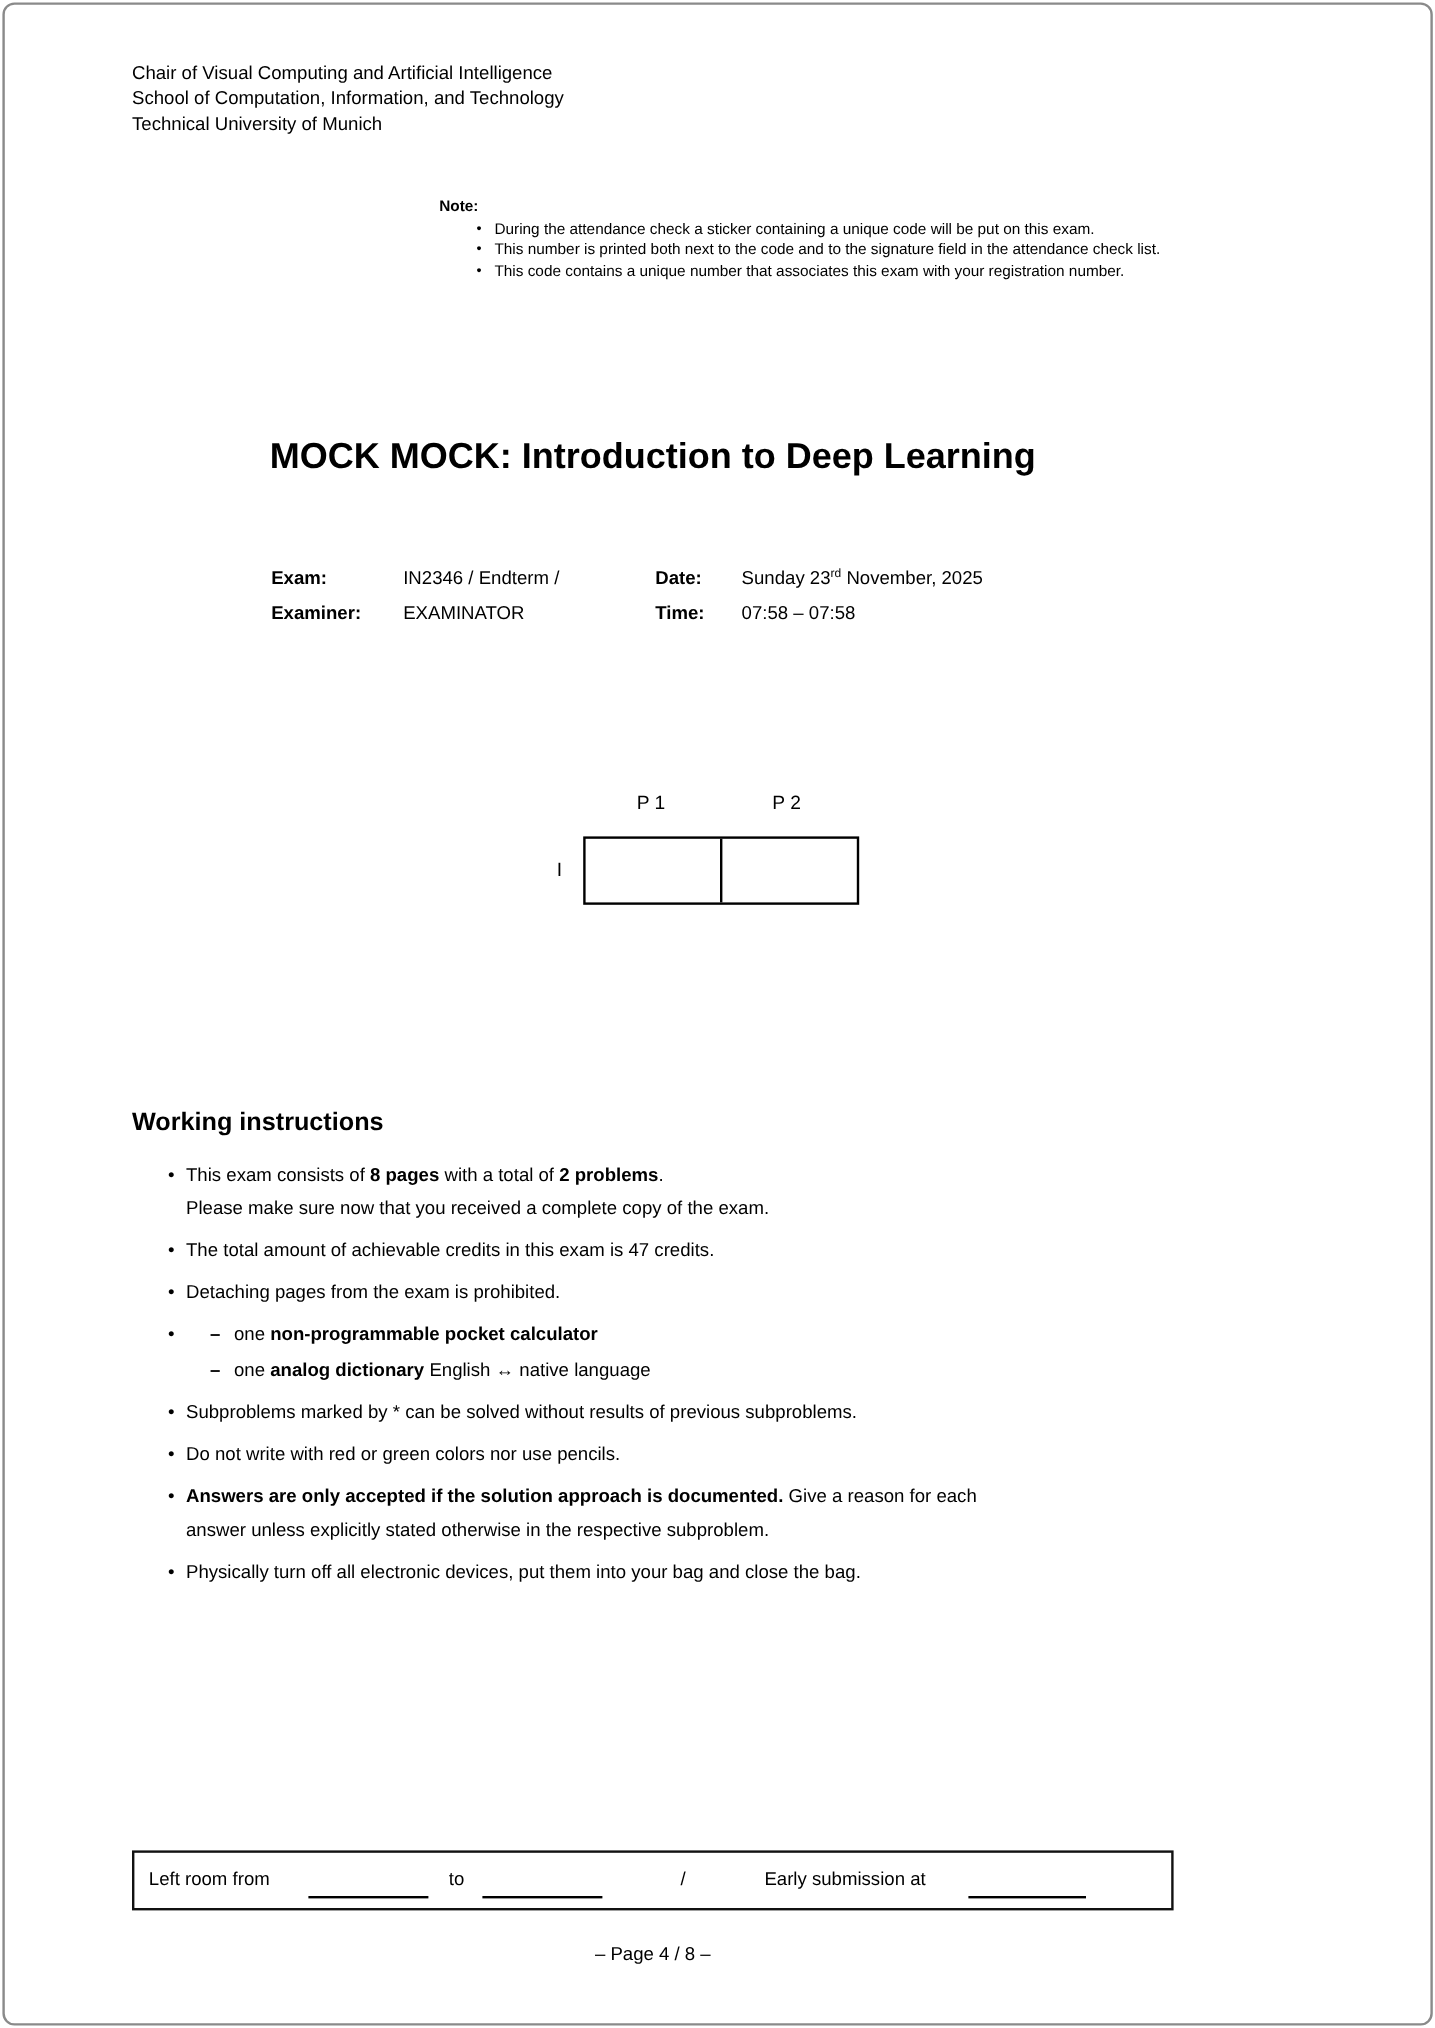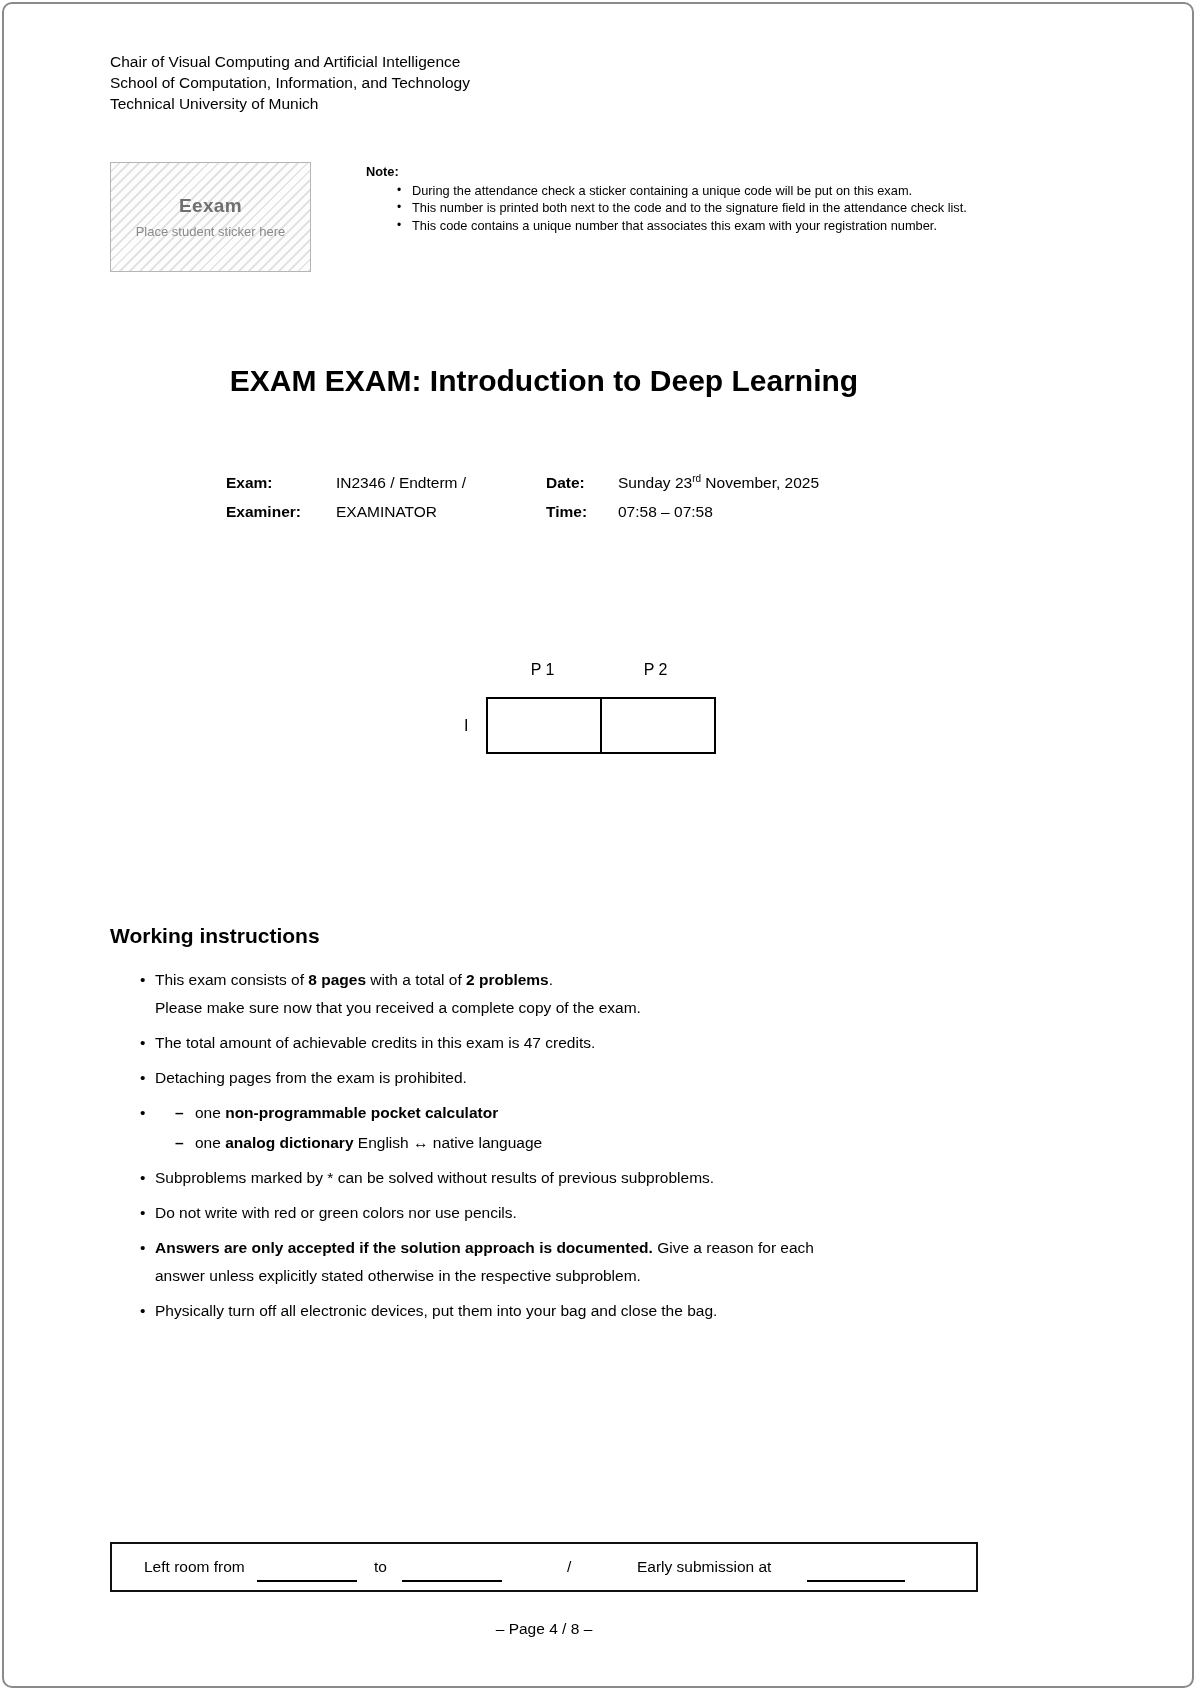--- a/index.html
+++ b/index.html
@@ -77,35 +77,31 @@
 
 <div class="page">
   <div class="frame"></div>
 
   <div class="letterhead">
     <div>Chair of Visual Computing and Artificial Intelligence</div>
     <div>School of Computation, Information, and Technology</div>
     <div>Technical University of Munich</div>
   </div>
 
-  <div class="sticker">
-    <div class="sticker-title">Eexam</div>
-    <div class="sticker-sub">Place student sticker here</div>
-  </div>
 
   <div class="note">
     <div class="note-label">Note:</div>
     <ul class="note-list">
       <li>During the attendance check a sticker containing a unique code will be put on this exam.</li>
       <li>This number is printed both next to the code and to the signature field in the attendance check list.</li>
       <li>This code contains a unique number that associates this exam with your registration number.</li>
     </ul>
   </div>
 
-  <h1 class="title">EXAM EXAM: Introduction to Deep Learning</h1>
+  <h1 class="title">MOCK MOCK: Introduction to Deep Learning</h1>
 
   <div class="meta">
     <span class="ml">Exam:</span>
     <span class="mv">IN2346 / Endterm /</span>
     <span class="ml">Date:</span>
     <span class="mv"><span>Sunday 23</span><sup>rd</sup><span> November, 2025</span></span>
     <span class="ml">Examiner:</span>
     <span class="mv">EXAMINATOR</span>
     <span class="ml">Time:</span>
     <span class="mv">07:58 – 07:58</span>
@@ -139,21 +135,21 @@
         </div>
       </div>
       <div class="witem">Subproblems marked by * can be solved without results of previous subproblems.</div>
       <div class="witem">Do not write with red or green colors nor use pencils.</div>
       <div class="witem just"><b>Answers are only accepted if the solution approach is documented.</b><span> Give a reason for each</span><br><span>answer unless explicitly stated otherwise in the respective subproblem.</span></div>
       <div class="witem">Physically turn off all electronic devices, put them into your bag and close the bag.</div>
     </div>
   </div>
 
   <div class="bottombox">
-    <span style="left:32px">Left room from</span>
+    <span style="left:12px">Left room from</span>
     <div class="blank" style="left:145px;width:100px"></div>
     <span style="left:262px">to</span>
     <div class="blank" style="left:290px;width:100px"></div>
     <span style="left:455px">/</span>
     <span style="left:525px">Early submission at</span>
     <div class="blank" style="left:695px;width:98px"></div>
   </div>
 
   <div class="footer">– Page 4 / 8 –</div>
 </div>

